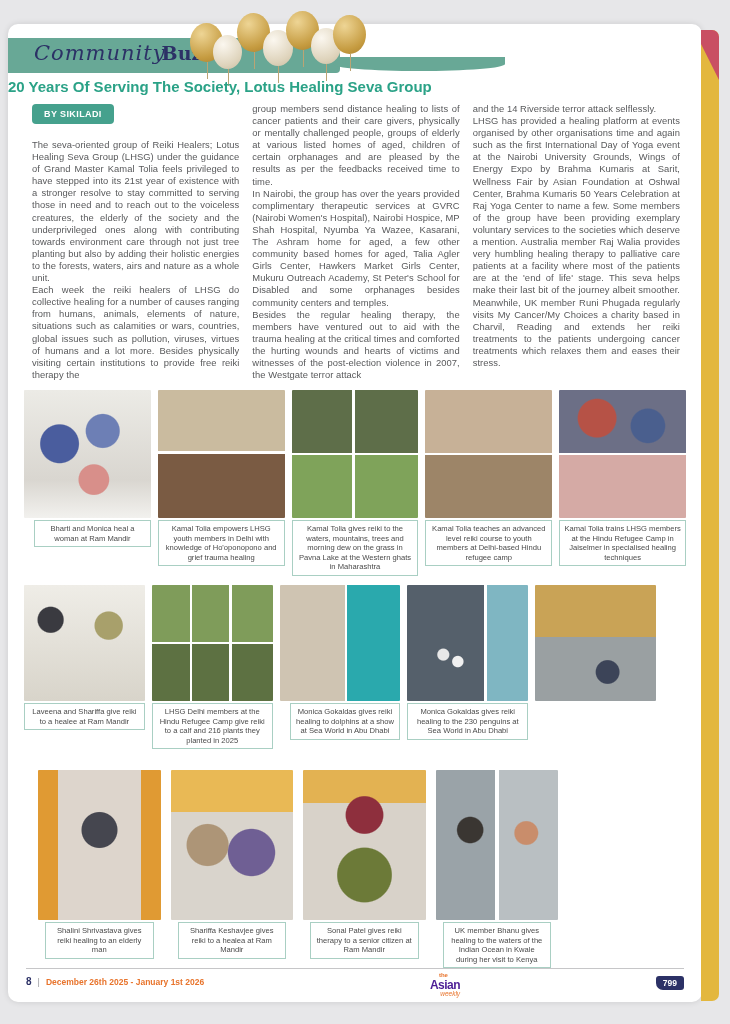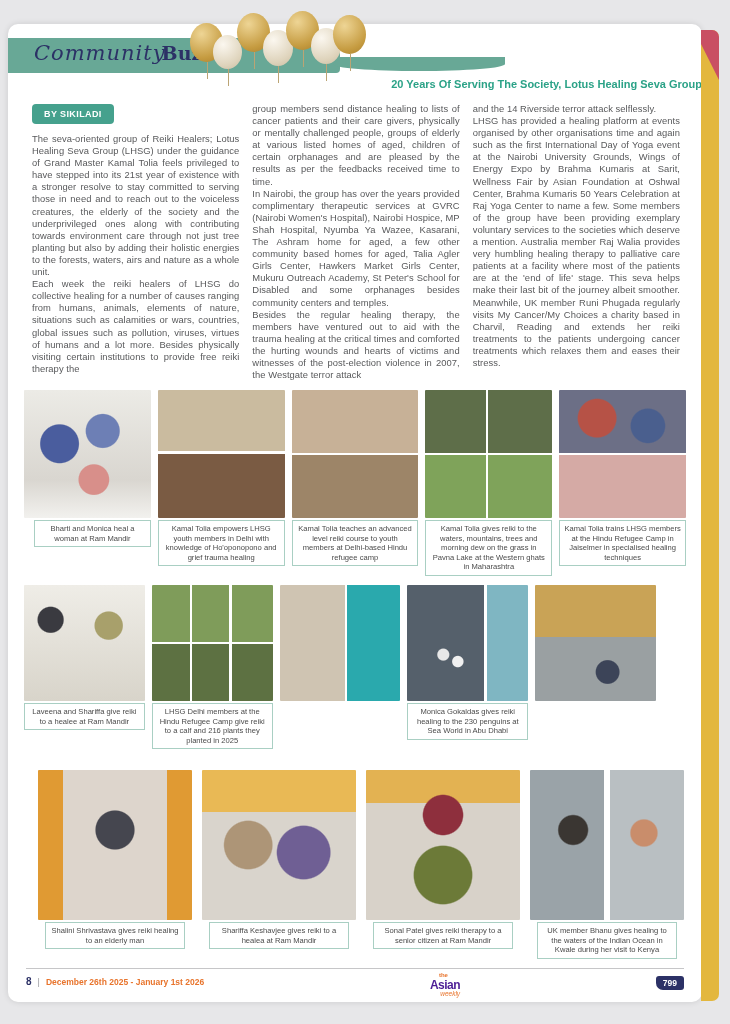--- a/index.html
+++ b/index.html
@@ -49,43 +49,43 @@
     content:"";position:absolute;left:50%;top:99%;width:1px;height:17px;
     background:#bba474;
   }
   .gold{background:radial-gradient(circle at 35% 28%, #eed595, #c59b40 68%, #a87f2e);}
   .cream{background:radial-gradient(circle at 35% 28%, #fbf7ef, #ded3bb 68%, #c8bca1);}
   .b1{left:0;top:12px;}   .b2{left:23px;top:24px;width:29px;height:34px;}
   .b3{left:47px;top:2px;} .b4{left:73px;top:19px;width:30px;height:36px;}
   .b5{left:96px;top:0;}   .b6{left:121px;top:17px;width:30px;height:36px;}
   .b7{left:143px;top:4px;}
   .title{
-    position:absolute;left:0;top:54px;width:100%;text-align:right;
-    color:#2ba287;font-weight:700;font-size:11px;
+    position:absolute;left:0;top:54px;width:100%;text-align:left;
+    color:#2ba287;font-weight:700;font-size:15px;
   }
   
   .article{
     position:absolute;left:24px;top:79px;width:648px;height:286px;
     display:flex;gap:13px;
   }
   .col{flex:1;overflow:hidden;}
   .byline{
     display:inline-block;background:#45a18d;color:#ffffff;
     font-weight:700;font-size:9px;letter-spacing:.4px;
-    padding:5px 12px;border-radius:4px;margin-bottom:9px;
+    padding:5px 12px;border-radius:4px;margin-bottom:15px;
   }
   .col p{
     margin:0;text-align:justify;color:#58595b;
     font-size:9.4px;line-height:12.1px;letter-spacing:.05px;
   }
   
   .grow{position:absolute;display:flex;gap:7px;align-items:flex-start;}
   .row1{left:16px;top:366px;width:662px;}
   .row2{left:16px;top:561px;width:632px;}
-  .row3{left:30px;top:746px;width:646px;gap:10px;}
+  .row3{left:30px;top:746px;width:520px;gap:10px;}
   .cell{flex:1;min-width:0;}
   .photo{width:100%;border-radius:1px;}
   .row1 .photo{height:128px;}
   .row2 .photo{height:116px;}
   .row3 .photo{height:150px;}
   .cap{
     border:1px solid #a9cfc3;background:#ffffff;color:#4a4a4a;
     font-size:7.6px;line-height:9.6px;padding:3px 4px;margin-top:2px;
   }
   .t-c{text-align:center;margin-left:10px;}
@@ -206,44 +206,45 @@
   <div class="grow row1">
     <div class="cell">
       <div class="photo p11"></div>
       <div class="cap t-c">Bharti and Monica heal a woman at Ram Mandir</div>
     </div>
     <div class="cell">
       <div class="photo p12"></div>
       <div class="cap t-l">Kamal Tolia empowers LHSG youth members in Delhi with knowledge of Ho'oponopono and grief trauma healing</div>
     </div>
     <div class="cell">
+      <div class="photo p13"></div>
+      <div class="cap t-l">Kamal Tolia gives reiki to the waters, mountains, trees and morning dew on the grass in Pavna Lake at the Western ghats in Maharashtra</div>
+    </div>
+    <div class="cell">
       <div class="photo p14"></div>
       <div class="cap t-l">Kamal Tolia teaches an advanced level reiki course to youth members at Delhi-based Hindu refugee camp</div>
     </div>
     <div class="cell">
-      <div class="photo p13"></div>
-      <div class="cap t-l">Kamal Tolia gives reiki to the waters, mountains, trees and morning dew on the grass in Pavna Lake at the Western ghats in Maharashtra</div>
-    </div>
-    <div class="cell">
       <div class="photo p15"></div>
       <div class="cap t-l">Kamal Tolia trains LHSG members at the Hindu Refugee Camp in Jaiselmer in specialised healing techniques</div>
     </div>
   </div>
 
   <div class="grow row2">
     <div class="cell">
       <div class="photo p21"></div>
       <div class="cap t-l">Laveena and Shariffa give reiki to a healee at Ram Mandir</div>
     </div>
     <div class="cell">
       <div class="photo p22"></div>
       <div class="cap t-l">LHSG Delhi members at the Hindu Refugee Camp give reiki to a calf and 216 plants they planted in 2025</div>
     </div>
     <div class="cell">
       <div class="photo p23"></div>
+      <div class="cap t-c">Monica Gokaldas gives reiki healing to dolphins at a show at Sea World in Abu Dhabi</div>
     </div>
     <div class="cell">
       <div class="photo p24"></div>
       <div class="cap t-l">Monica Gokaldas gives reiki healing to the 230 penguins at Sea World in Abu Dhabi</div>
     </div>
     <div class="cell">
       <div class="photo p25"></div>
     </div>
   </div>
 

